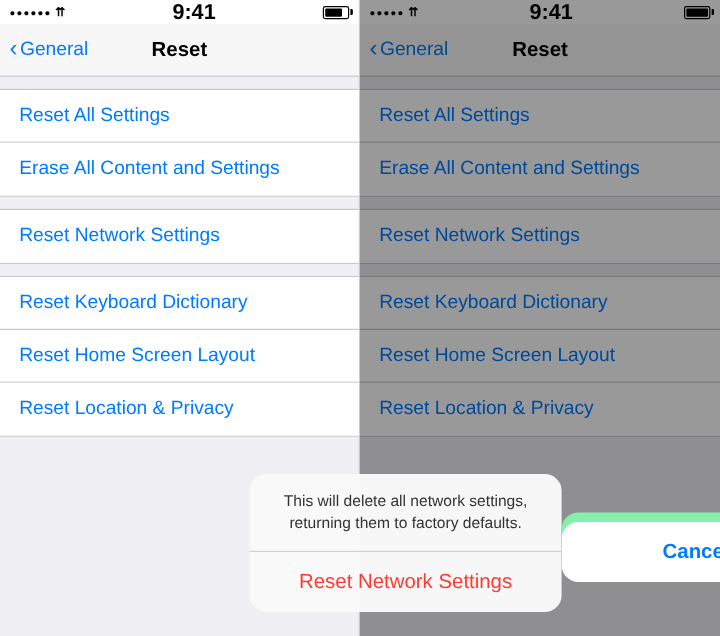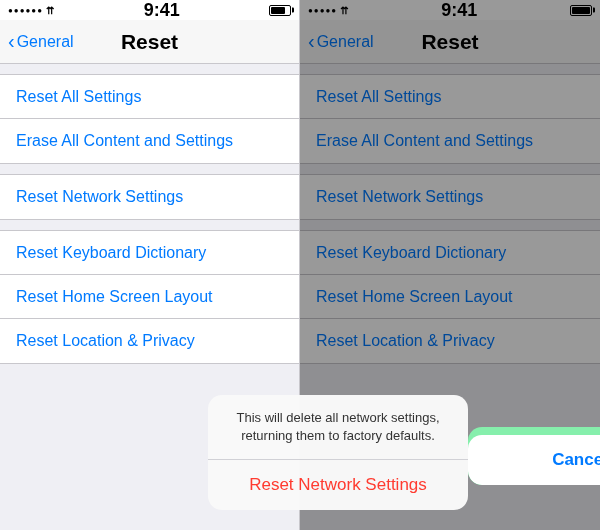--- a/index.html
+++ b/index.html
@@ -83,21 +83,21 @@
       font-size: 16px;
       cursor: pointer;
       gap: 2px;
     }
     .nav-back-arrow {
       font-size: 20px;
       line-height: 1;
       margin-top: -1px;
     }
     .nav-title {
-      font-size: 21px;
+      font-size: 17px;
       font-weight: 600;
       color: #000;
     }
 
     
     .list-group {
       background: #fff;
       border-top: 1px solid #c8c7cc;
       border-bottom: 1px solid #c8c7cc;
       margin-top: 10px;

